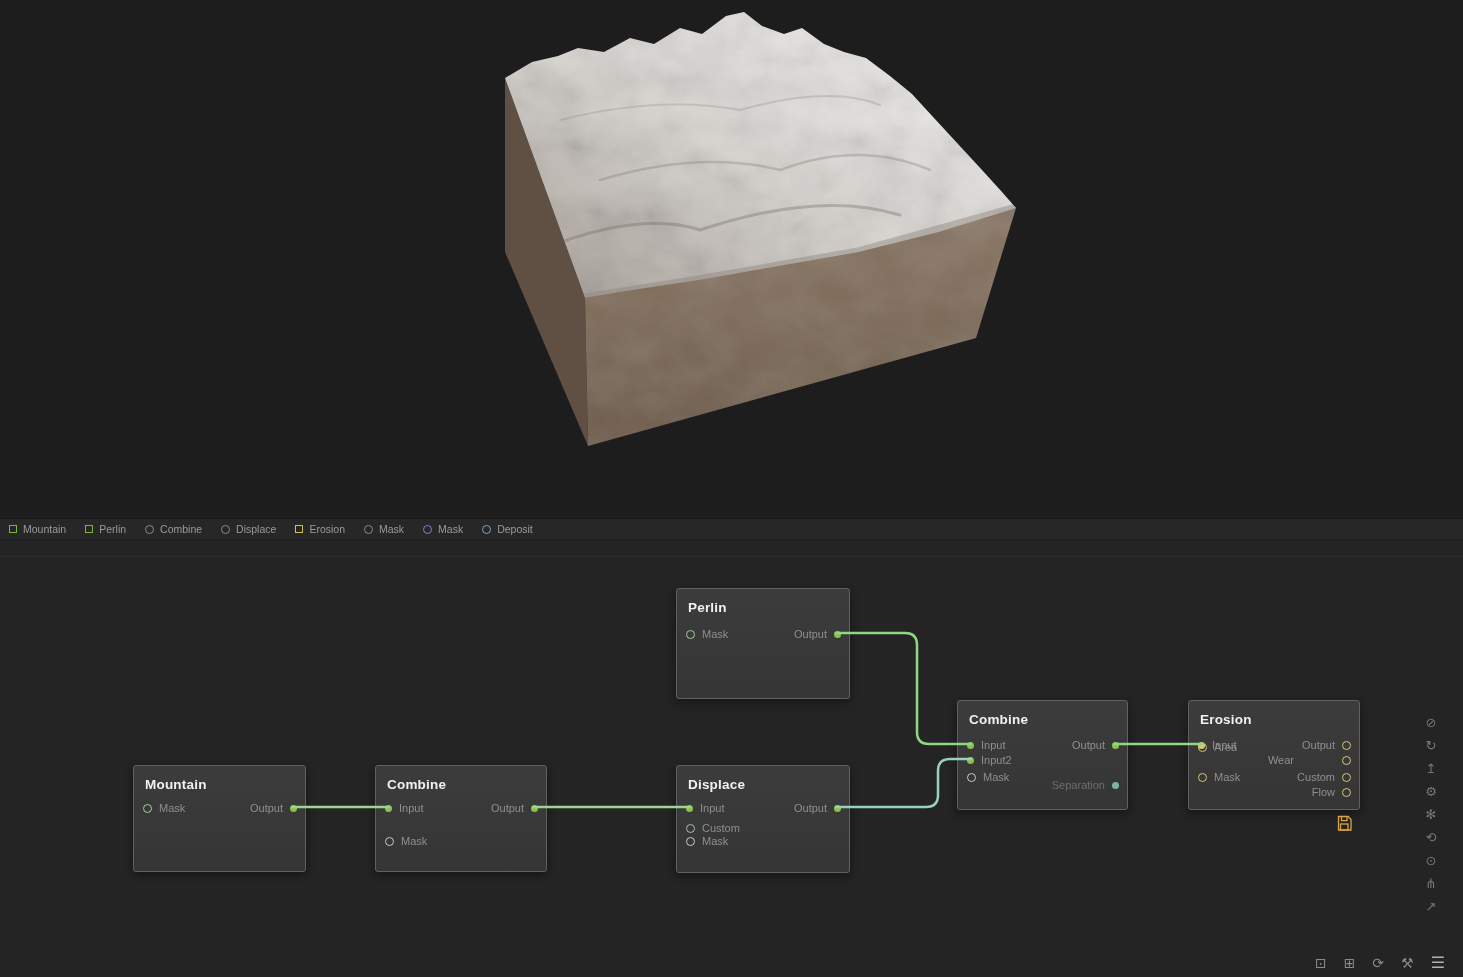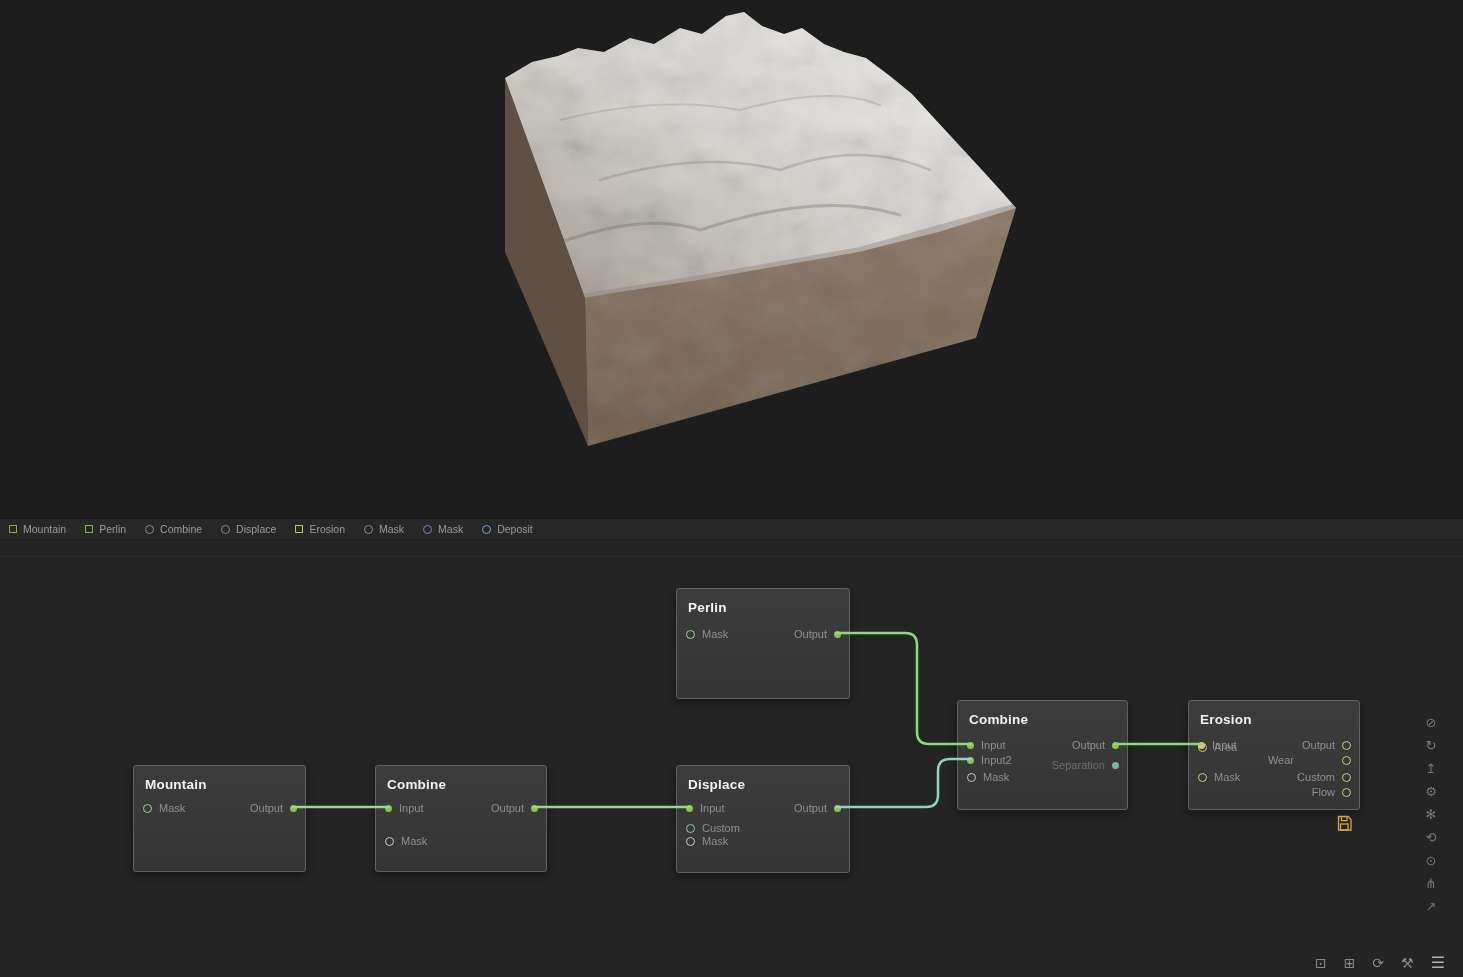--- a/index.html
+++ b/index.html
@@ -204,21 +204,21 @@
           <span class="plabel">Input2</span>
         </div>
         <div class="port left" style="top: 68px;">
           <span class="pin ring" style="color: rgb(201, 201, 201);"></span>
           <span class="plabel">Mask</span>
         </div>
         <div class="port right" style="top: 36px;">
           <span class="plabel">Output</span>
           <span class="pin filled" style="color: rgb(139, 195, 74);"></span>
         </div>
-        <div class="port right" style="top: 56px;">
+        <div class="port right" style="top: 76px;">
           <span class="plabel muted">Separation</span>
           <span class="pin filled" style="color: rgb(121, 181, 165);"></span>
         </div>
       </div>
       <div class="node" style="left: 1188px; top: 700px; width: 170px; height: 108px;">
         <div class="node-title">Erosion</div>
         <div class="port left" style="top: 36px;">
           <span class="pin filled" style="color: rgb(215, 200, 120);"></span>
           <span class="plabel">Input</span>
         </div>

